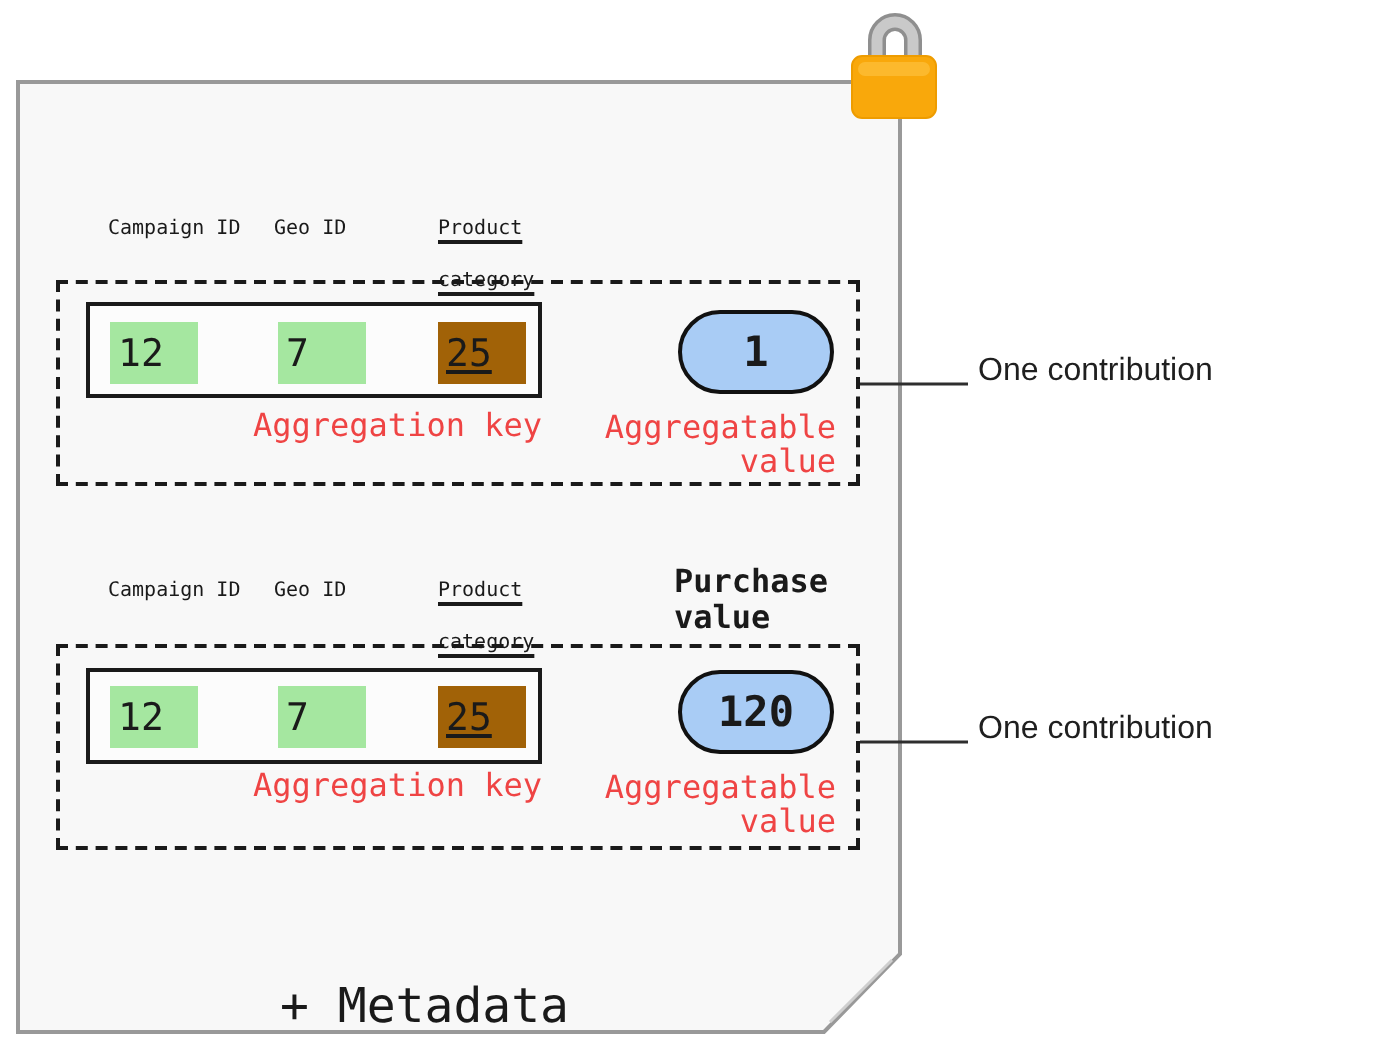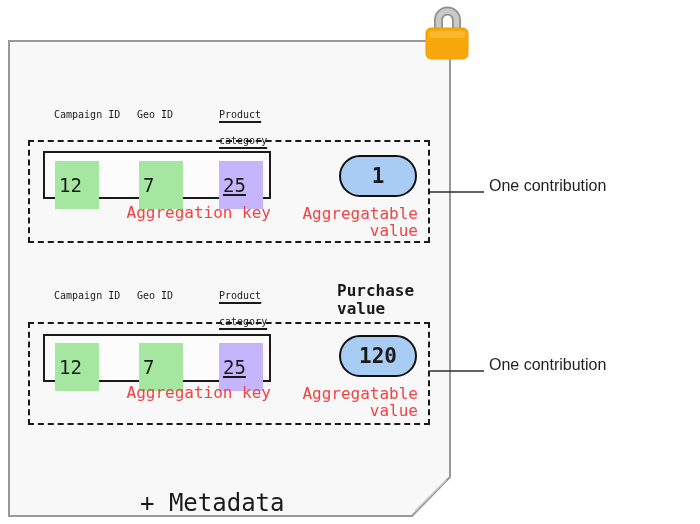--- a/index.html
+++ b/index.html
@@ -11,24 +11,24 @@
   
   .hdr{font-size:10px;line-height:26px;}
   .hdr.bold{font-weight:bold;font-size:16px;line-height:18px;}
   .u{text-decoration:underline;text-underline-offset:3px;text-decoration-thickness:1.5px;}
 
   
   .dashedbox{border:2px dashed #1a1a1a;box-sizing:border-box;}
   .solidbox{border:2px solid #1a1a1a;background:#fcfcfc;box-sizing:border-box;}
 
   
-  .cell{width:44px;height:48px;box-sizing:border-box;display:flex;align-items:center;
+  .cell{width:44px;height:31px;box-sizing:border-box;display:flex;align-items:center;
         padding-left:4px;font-size:19px;}
   .cell.green{background:#a5e7a0;}
-  .cell.yellow{background:#c4b5fd;}
+  .cell.yellow{background:#a16207;}
   .cell .u{text-underline-offset:2px;text-decoration-thickness:2px;}
 
   
   .pill{width:78px;height:42px;box-sizing:border-box;border:2.5px solid #111111;
         border-radius:21px;background:#a9ccf5;display:flex;align-items:center;
         justify-content:center;font-size:21px;font-weight:bold;}
 
   
   .mag{color:#ef4444;font-size:16px;line-height:17px;text-align:right;}
 

